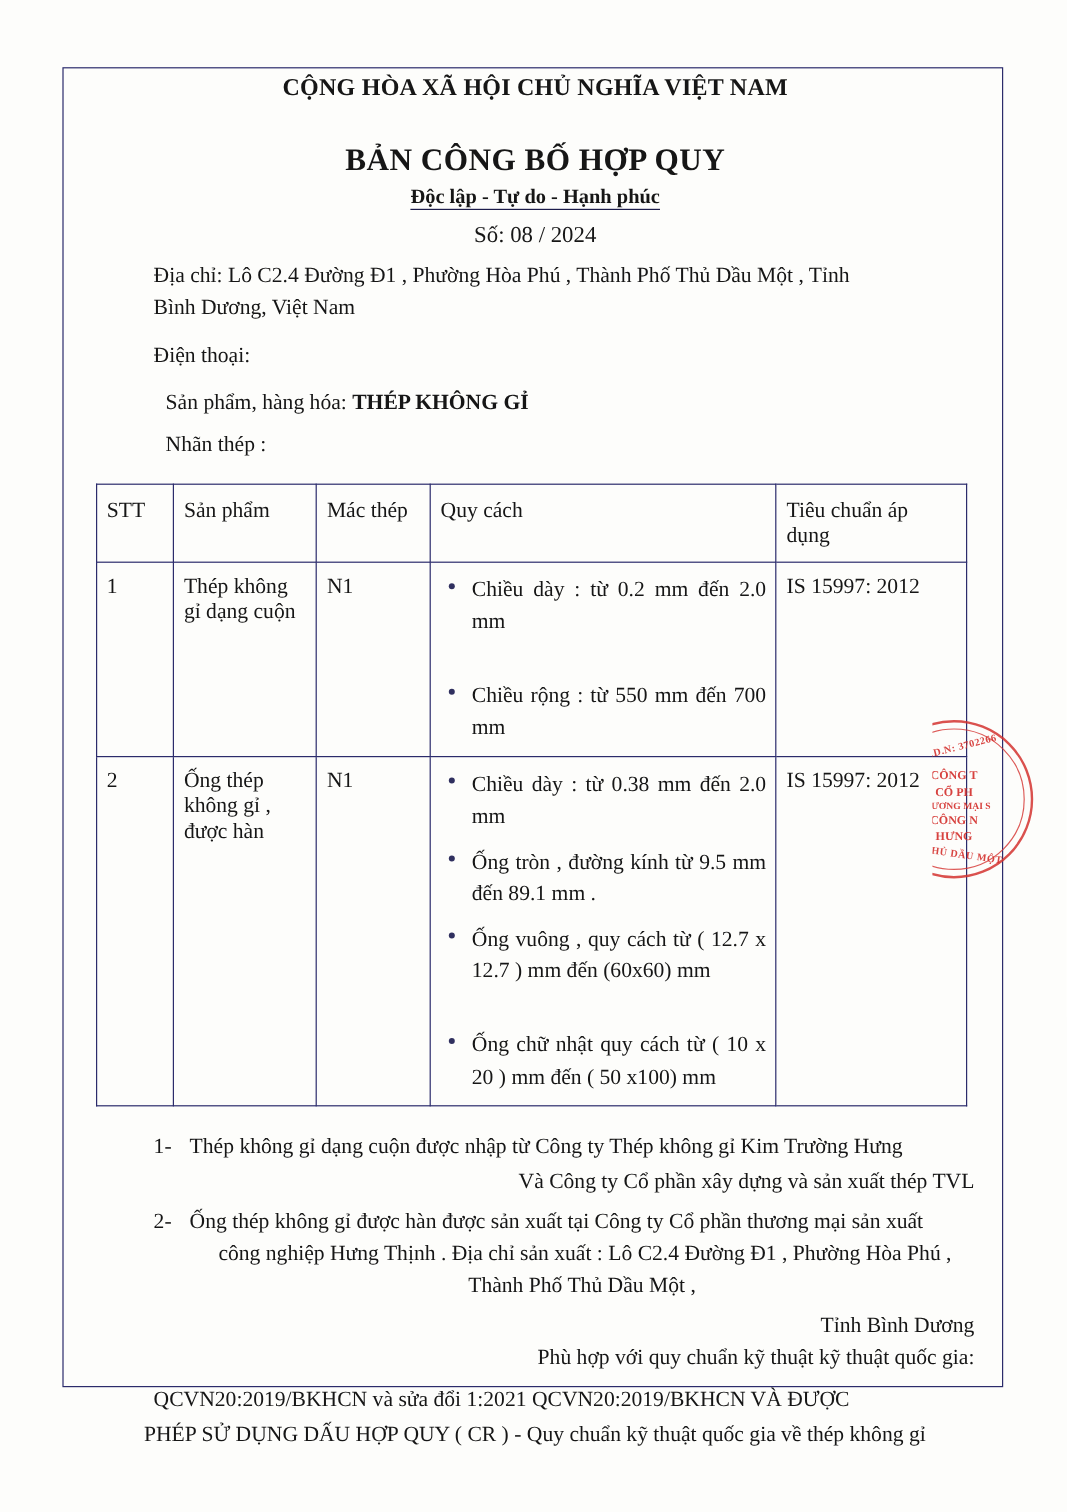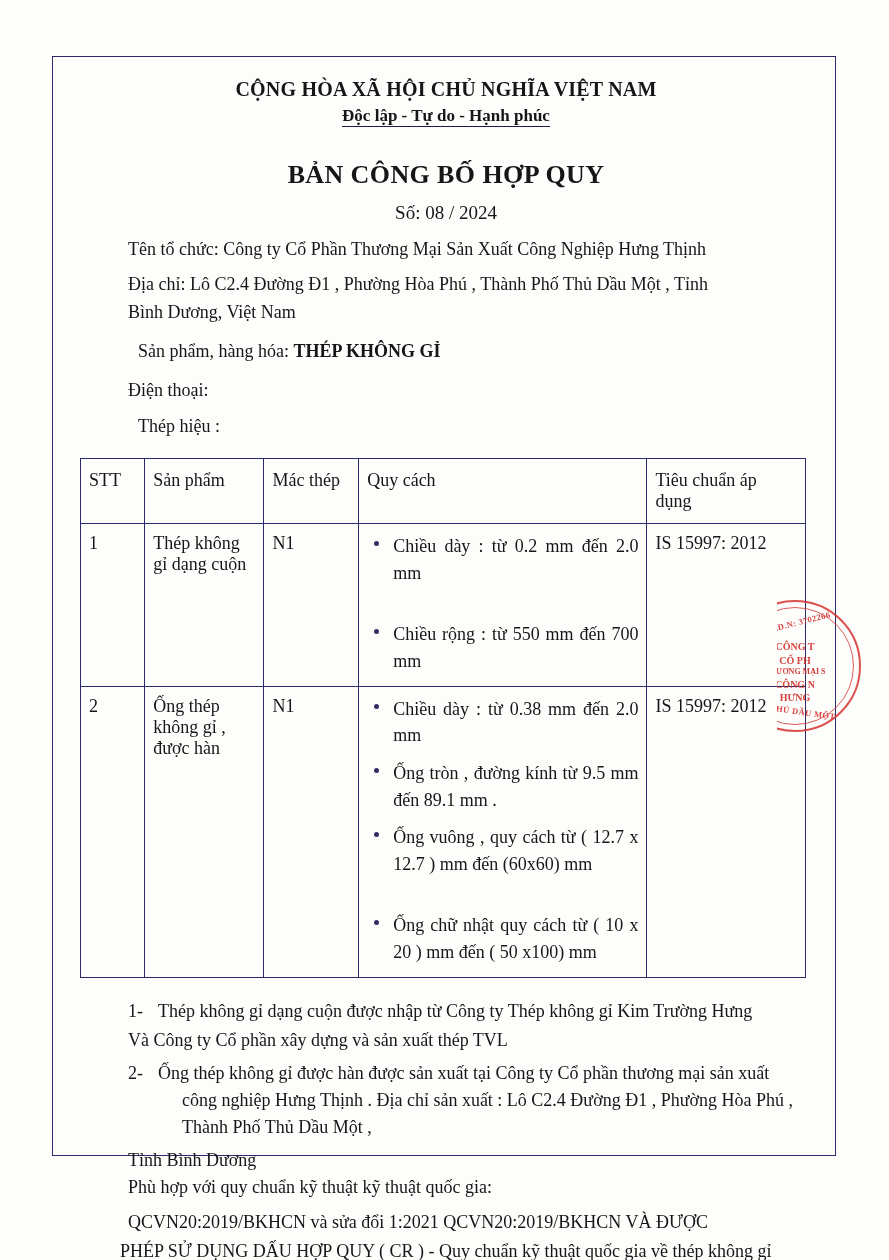--- a/index.html
+++ b/index.html
@@ -31,21 +31,21 @@
     top: 56px;
     width: 784px;
     height: 1100px;
     border: 1.4px solid #2b2b6b;
     box-sizing: border-box;
   }
 
   .content {
     position: absolute;
     left: 52px;
-    top: 56px;
+    top: 40px;
     width: 784px;
     height: 1100px;
     box-sizing: border-box;
     padding: 14px 24px 10px 28px;
   }
 
   .center { text-align: center; }
 
   .nation {
     font-size: 20px;
@@ -142,21 +142,21 @@
   }
   .note .num {
     width: 30px;
     flex: 0 0 30px;
     margin-left: 48px;
   }
   .note .txt { flex: 1; }
   .note .txt .l2 { display: block; }
   .note-cont { margin-left: 48px; }
 
-  .tail { font-size: 18px; line-height: 1.5; }
+  .tail { font-size: 18px; line-height: 1.5; text-align: right; }
 
   
   .seal {
     position: absolute;
     right: 14px;
     top: 604px;
     width: 132px;
     height: 132px;
     pointer-events: none;
   }
@@ -213,39 +213,38 @@
 </style>
 </head>
 <body>
 
 <div class="page">
   <div class="scan-frame"></div>
 
   <div class="content">
 
     <div class="center nation">CỘNG HÒA XÃ HỘI CHỦ NGHĨA VIỆT NAM</div>
+    <div class="center doc-title">BẢN CÔNG BỐ HỢP QUY</div>
+
     <div class="center motto">
       <span>Độc lập - Tự do - Hạnh phúc</span>
     </div>
-
-    <div class="center doc-title">BẢN CÔNG BỐ HỢP QUY</div>
     <div class="center doc-number">Số: 08 / 2024</div>
 
-    <div class="para indent1">Tên tổ chức: Công ty Cổ Phần Thương Mại Sản Xuất Công Nghiệp Hưng Thịnh</div>
     <div class="para indent1" style="margin-top:8px;">
       <span>Địa chỉ: Lô C2.4 Đường Đ1 , Phường Hòa Phú , Thành Phố Thủ Dầu Một , Tỉnh</span><br>
       <span>Bình Dương, Việt Nam</span>
     </div>
+    <div class="para indent1">Điện thoại:</div>
+
     <div class="para indent2">
       <span>Sản phẩm, hàng hóa:</span>
       <span class="b">THÉP KHÔNG GỈ</span>
     </div>
-
-    <div class="para indent1">Điện thoại:</div>
-    <div class="para indent2" style="margin-top:8px;">Thép hiệu :</div>
+    <div class="para indent2" style="margin-top:8px;">Nhãn thép :</div>
 
     <table class="spec">
       <thead>
         <tr>
           <th class="c-stt">STT</th>
           <th class="c-sp">Sản phẩm</th>
           <th class="c-mac">Mác thép</th>
           <th class="c-qc">Quy cách</th>
           <th class="c-tc">Tiêu chuẩn áp dụng</th>
         </tr>
@@ -285,21 +284,21 @@
         <div class="num">1-</div>
         <div class="txt">Thép không gỉ dạng cuộn được nhập từ Công ty Thép không gỉ Kim Trường Hưng</div>
       </div>
       <div class="tail note-cont">Và Công ty Cổ phần xây dựng và sản xuất thép TVL</div>
 
       <div class="note" style="margin-top:6px;">
         <div class="num">2-</div>
         <div class="txt">
           <span>Ống thép không gỉ được hàn được sản xuất tại Công ty Cổ phần thương mại sản xuất</span>
           <span class="l2" style="margin-left:24px;">công nghiệp Hưng Thịnh . Địa chỉ sản xuất : Lô C2.4 Đường Đ1 , Phường Hòa Phú ,</span>
-          <span class="l2" style="margin-left:24px;">Thành Phố Thủ Dầu Một ,</span>
+          <span class="l2" style="text-align:center;">Thành Phố Thủ Dầu Một ,</span>
         </div>
       </div>
       <div class="tail note-cont" style="margin-top:6px;">Tỉnh Bình Dương</div>
     </div>
 
     <div class="tail note-cont" style="">Phù hợp với quy chuẩn kỹ thuật kỹ thuật quốc gia:</div>
     <div class="tail" style="margin-top:8px; margin-left:48px; text-align:justify;">QCVN20:2019/BKHCN và sửa đổi 1:2021  QCVN20:2019/BKHCN VÀ ĐƯỢC</div>
     <div class="tail" style="margin-top:2px; text-align:justify;margin-left:40px;">PHÉP SỬ DỤNG DẤU HỢP QUY ( CR ) -  Quy chuẩn kỹ thuật quốc gia về thép không gỉ</div>
 
   </div>

